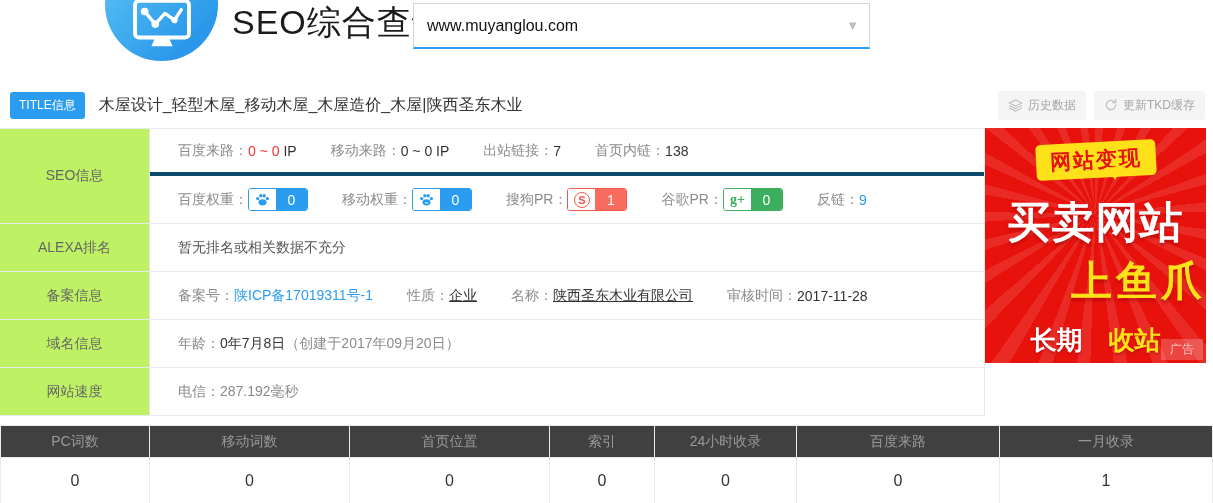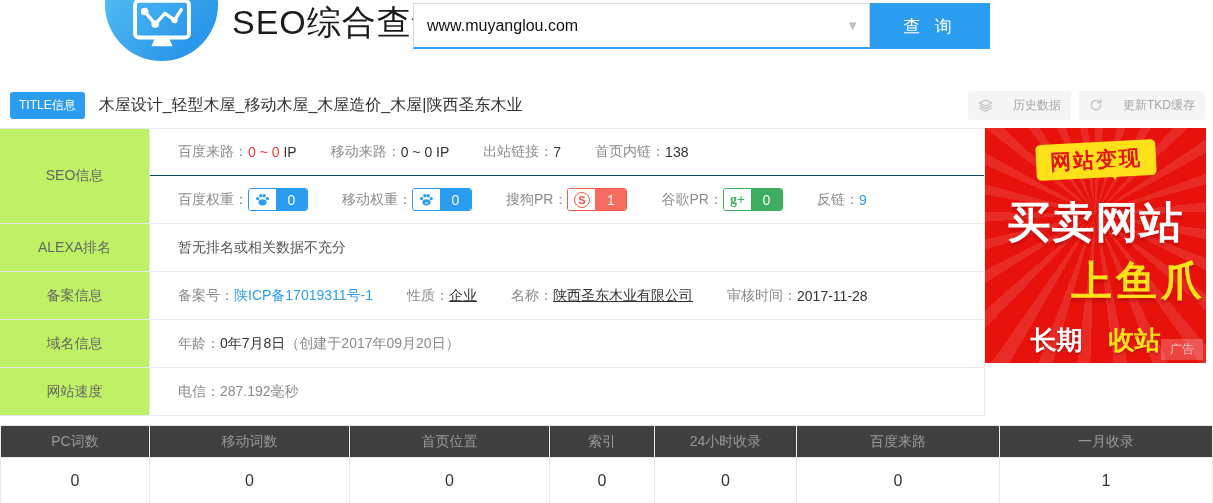--- a/index.html
+++ b/index.html
@@ -20,31 +20,31 @@
           font-size:16px; color:#111; font-family:inherit; background:transparent; }
   .dd-arrow { position:absolute; right:10px; top:50%; transform:translateY(-54%); color:#bfbfbf; font-size:13px; cursor:pointer; }
   .query-btn { width:120px; height:46px; border:0; background:#2b9df0; color:#fff; font-size:17px;
           letter-spacing:5px; cursor:pointer; font-family:inherit; }
 
   
   .titlebar { position:absolute; left:0; top:88px; width:1213px; height:34px; display:flex; align-items:center; }
   .title-badge { margin-left:10px; background:#2b9df0; color:#fff; font-size:12px; padding:5px 9px; border-radius:3px; }
   .site-title { margin-left:14px; font-size:16px; color:#333;text-align:center; }
   .tb-actions { margin-left:auto; margin-right:8px; display:flex; gap:8px; }
-  .tb-btn { display:flex; align-items:center; gap:20px; background:#f5f5f5; border:0; border-radius:3px;
+  .tb-btn { display:flex; align-items:center; gap:5px; background:#f5f5f5; border:0; border-radius:3px;
           padding:6px 10px; font-size:12px; color:#a6a6a6; cursor:pointer; font-family:inherit; }
 
   
   .detail-table { position:absolute; left:0; top:128px; width:985px; border-top:1px solid #e9e9e9; border-right:1px solid #e9e9e9; }
   .drow { display:flex; border-bottom:1px solid #e9e9e9; }
   .dlabel { width:150px; background:#bef264; border-right:1px solid #e9e9e9; display:flex; align-items:center;
           justify-content:center; font-size:14px; color:#666; }
   .dcontent { flex:1; }
   .subrow { height:47px; display:flex; align-items:center; padding-left:28px; font-size:14px; }
-  .subrow.divided { border-bottom:1px solid #0c4a6e; }
+  .subrow.divided { border-bottom:4px solid #0c4a6e; }
   .row47 { height:47px; }
   .pair { margin-right:34px; white-space:nowrap; display:flex; align-items:center; }
   .lab { color:#8b8b8b; }
   .val { color:#333; }
   .val-red { color:#f53333; }
   .val-link { color:#2b9df0; cursor:pointer; }
   .val-under { color:#333; text-decoration:underline; cursor:pointer; }
   .val-gray { color:#8b8b8b; }
 
   .wbadge { display:inline-flex; height:23px; border-radius:3px; overflow:hidden; border:1px solid #2b9df0; }
@@ -102,21 +102,20 @@
       <path d="M25 40 L39 40 L43 49 L21 49 Z" fill="#fff"></path>
     </svg>
   </div>
   <h1 class="page-title">SEO综合查询</h1>
 
   <div class="searchbar">
     <div class="search-input-wrap">
       <input type="text" value="www.muyanglou.com" style="">
       <span class="dd-arrow">▼</span>
     </div>
-    <button class="query-btn">查 询</button>
   </div>
 
   <div class="titlebar">
     <span class="title-badge">TITLE信息</span>
     <span class="site-title">木屋设计_轻型木屋_移动木屋_木屋造价_木屋|陕西圣东木业</span>
     <div class="tb-actions">
       <button class="tb-btn">
         <svg width="15" height="15" viewBox="0 0 24 24" fill="none" stroke="#c4c4c4" stroke-width="2" stroke-linejoin="round">
           <path d="M12 3 L22 8 L12 13 L2 8 Z"></path>
             <path d="M2 12 L12 17 L22 12"></path>

